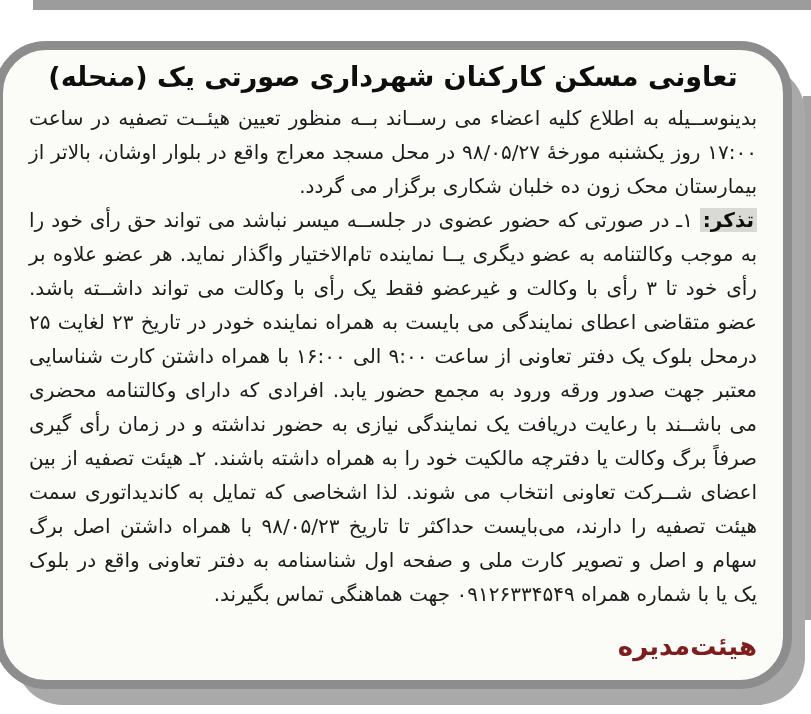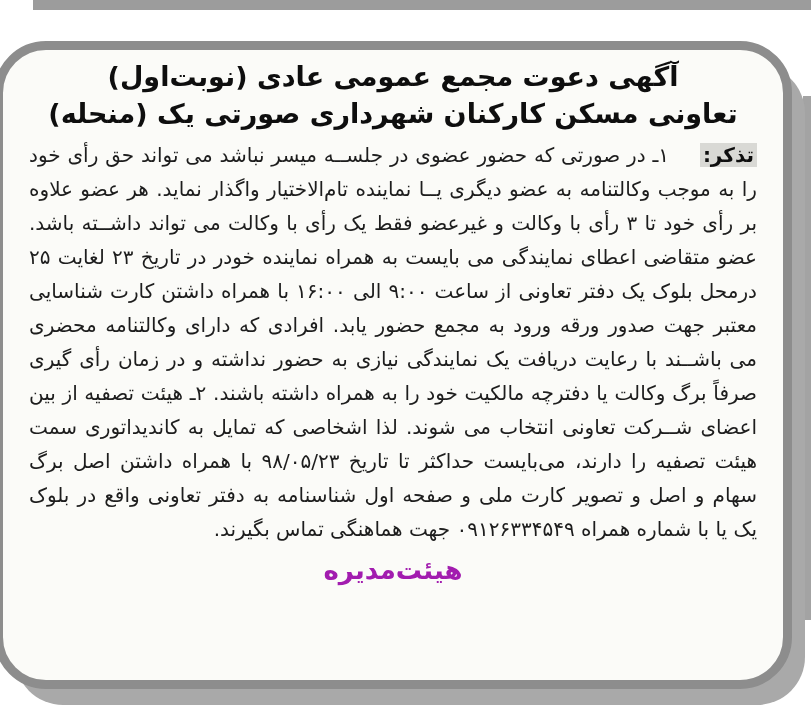--- a/index.html
+++ b/index.html
@@ -57,38 +57,37 @@
     line-height: 34px;
     text-align: justify;
     color: #1d1d1d;
     margin: 0;
   }
   .notice-label {
     font-weight: bold;
     background: #d9d9d5;
     padding: 0 3px;
     color: #0e0e0e;
-    margin-left: 24px;
   }
   .signature {
     font-weight: bold;
     font-size: 26px;
-    color: #a21caf;
-    text-align: center;
-    margin: 9px 0 0 0;
+    color: #7f1d1d;
+    text-align: right;
+    margin: 20px 0 0 0;
   }
 </style>
 </head>
 <body>
 
 <div class="top-rule"></div>
 <div class="right-rule"></div>
 
 <div class="ad-box">
   <div class="content">
     <div class="title">
-      <div>آگهی دعوت مجمع عمومی عادی (نوبت‌اول)</div>
       <div>تعاونی مسکن کارکنان شهرداری صورتی یک (منحله)</div>
     </div>
+    <p class="body-text">بدینوســیله به اطلاع کلیه اعضاء می رســاند بــه منظور تعیین هیئــت تصفیه در ساعت ۱۷:۰۰ روز یکشنبه مورخهٔ ۹۸/۰۵/۲۷ در محل مسجد معراج واقع در بلوار اوشان، بالاتر از بیمارستان محک زون ده خلبان شکاری برگزار می گردد.</p>
     <p class="body-text"><span class="notice-label">تذکر:</span><span> ۱ـ در صورتی که حضور عضوی در جلســه میسر نباشد می تواند حق رأی خود را به موجب وکالتنامه به عضو دیگری یــا نماینده تام‌الاختیار واگذار نماید. هر عضو علاوه بر رأی خود تا ۳ رأی با وکالت و غیرعضو فقط یک رأی با وکالت می تواند داشــته باشد. عضو متقاضی اعطای نمایندگی می بایست به همراه نماینده خودر در تاریخ ۲۳ لغایت ۲۵ درمحل بلوک یک دفتر تعاونی از ساعت ۹:۰۰ الی ۱۶:۰۰ با همراه داشتن کارت شناسایی معتبر جهت صدور ورقه ورود به مجمع حضور یابد. افرادی که دارای وکالتنامه محضری می باشــند با رعایت دریافت یک نمایندگی نیازی به حضور نداشته و در زمان رأی گیری صرفاً برگ وکالت یا دفترچه مالکیت خود را به همراه داشته باشند. ۲ـ هیئت تصفیه از بین اعضای شــرکت تعاونی انتخاب می شوند. لذا اشخاصی که تمایل به کاندیداتوری سمت هیئت تصفیه را دارند، می‌بایست حداکثر تا تاریخ ۹۸/۰۵/۲۳ با همراه داشتن اصل برگ سهام و اصل و تصویر کارت ملی و صفحه اول شناسنامه به دفتر تعاونی واقع در بلوک یک یا با شماره همراه ۰۹۱۲۶۳۳۴۵۴۹ جهت هماهنگی تماس بگیرند.</span></p>
     <p class="signature">هیئت‌مدیره</p>
   </div>
 </div>
 
 </body></html>

